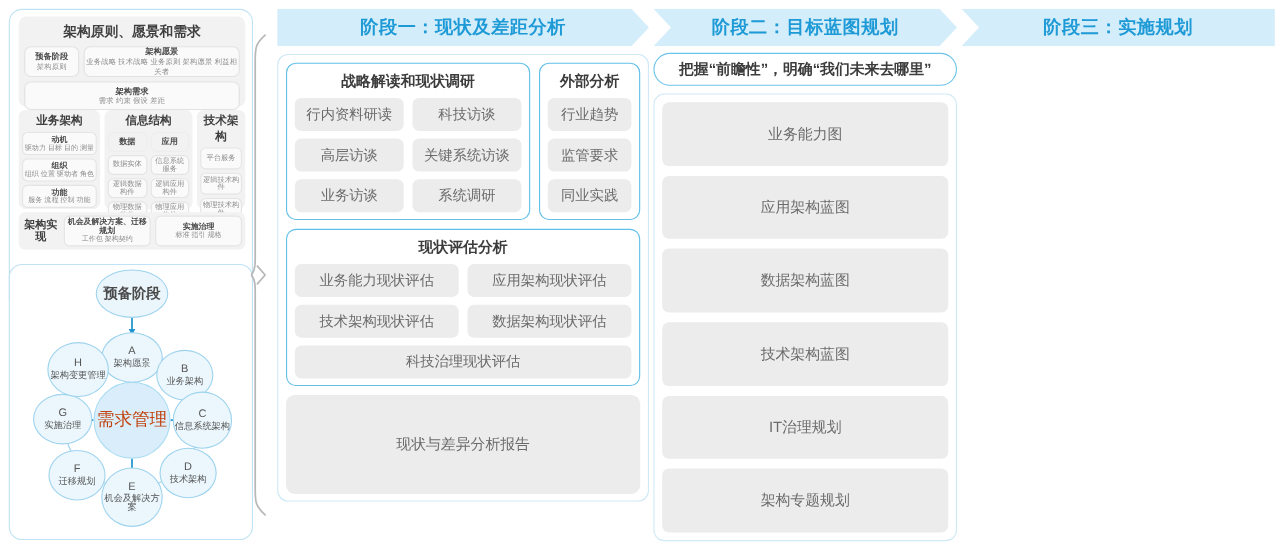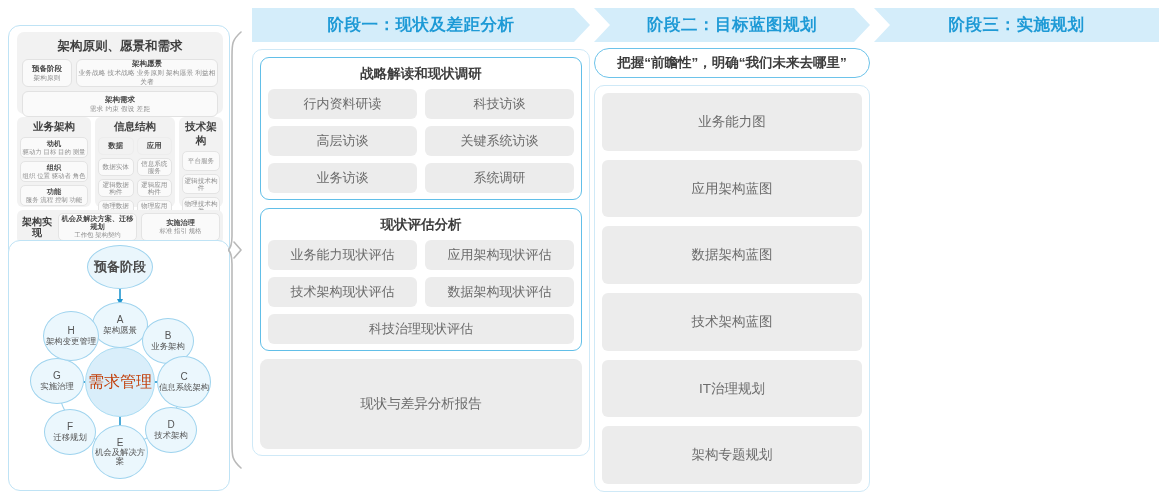--- a/index.html
+++ b/index.html
@@ -10,21 +10,21 @@
     -webkit-font-smoothing:antialiased;
   }
   #root{position:relative;width:1167px;height:499px;}
 
   
   .left-col{position:absolute;left:8px;top:8px;width:222px;height:483px;}
   .lp-card{
     border:1px solid #bfe3f5;border-radius:12px;background:#fff;
     box-sizing:border-box;
   }
-  .lp-top{position:absolute;left:0;top:17px;width:222px;height:276px;padding:20px;}
+  .lp-top{position:absolute;left:0;top:0;width:222px;height:276px;padding:20px;}
   .lp-bot{position:absolute;left:0;top:232px;width:222px;height:251px;}
 
   .grpbox{background:#f2f2f2;border-radius:7px;box-sizing:border-box;}
   .subbox{background:#fafafa;border:1px solid #e2e2e2;border-radius:6px;box-sizing:border-box;
           display:flex;flex-direction:column;align-items:center;justify-content:center;text-align:center;}
 
   .blk1{position:absolute;left:8px;top:6px;width:206px;height:82px;padding:4px 5px;}
   .blk1 .hd{text-align:center;font-size:12.5px;font-weight:bold;color:#3f3f3f;margin:2px 0 4px;}
   .r1{display:flex;gap:4px;}
   .r1 .b-a{width:50px;height:28px;font-size:7px;}
@@ -323,20 +323,26 @@
           </div>
           <div class="row">
             <div class="pill">高层访谈</div>
             <div class="pill">关键系统访谈</div>
           </div>
           <div class="row">
             <div class="pill">业务访谈</div>
             <div class="pill">系统调研</div>
           </div>
         </div>
+        <div class="right innercard">
+          <div class="ic-title">外部分析</div>
+          <div class="pill">行业趋势</div>
+          <div class="pill">监管要求</div>
+          <div class="pill">同业实践</div>
+        </div>
       </div>
 
       <div class="innercard" style="margin-top:8px;">
         <div class="ic-title">现状评估分析</div>
         <div class="row">
           <div class="pill">业务能力现状评估</div>
           <div class="pill">应用架构现状评估</div>
         </div>
         <div class="row">
           <div class="pill">技术架构现状评估</div>

